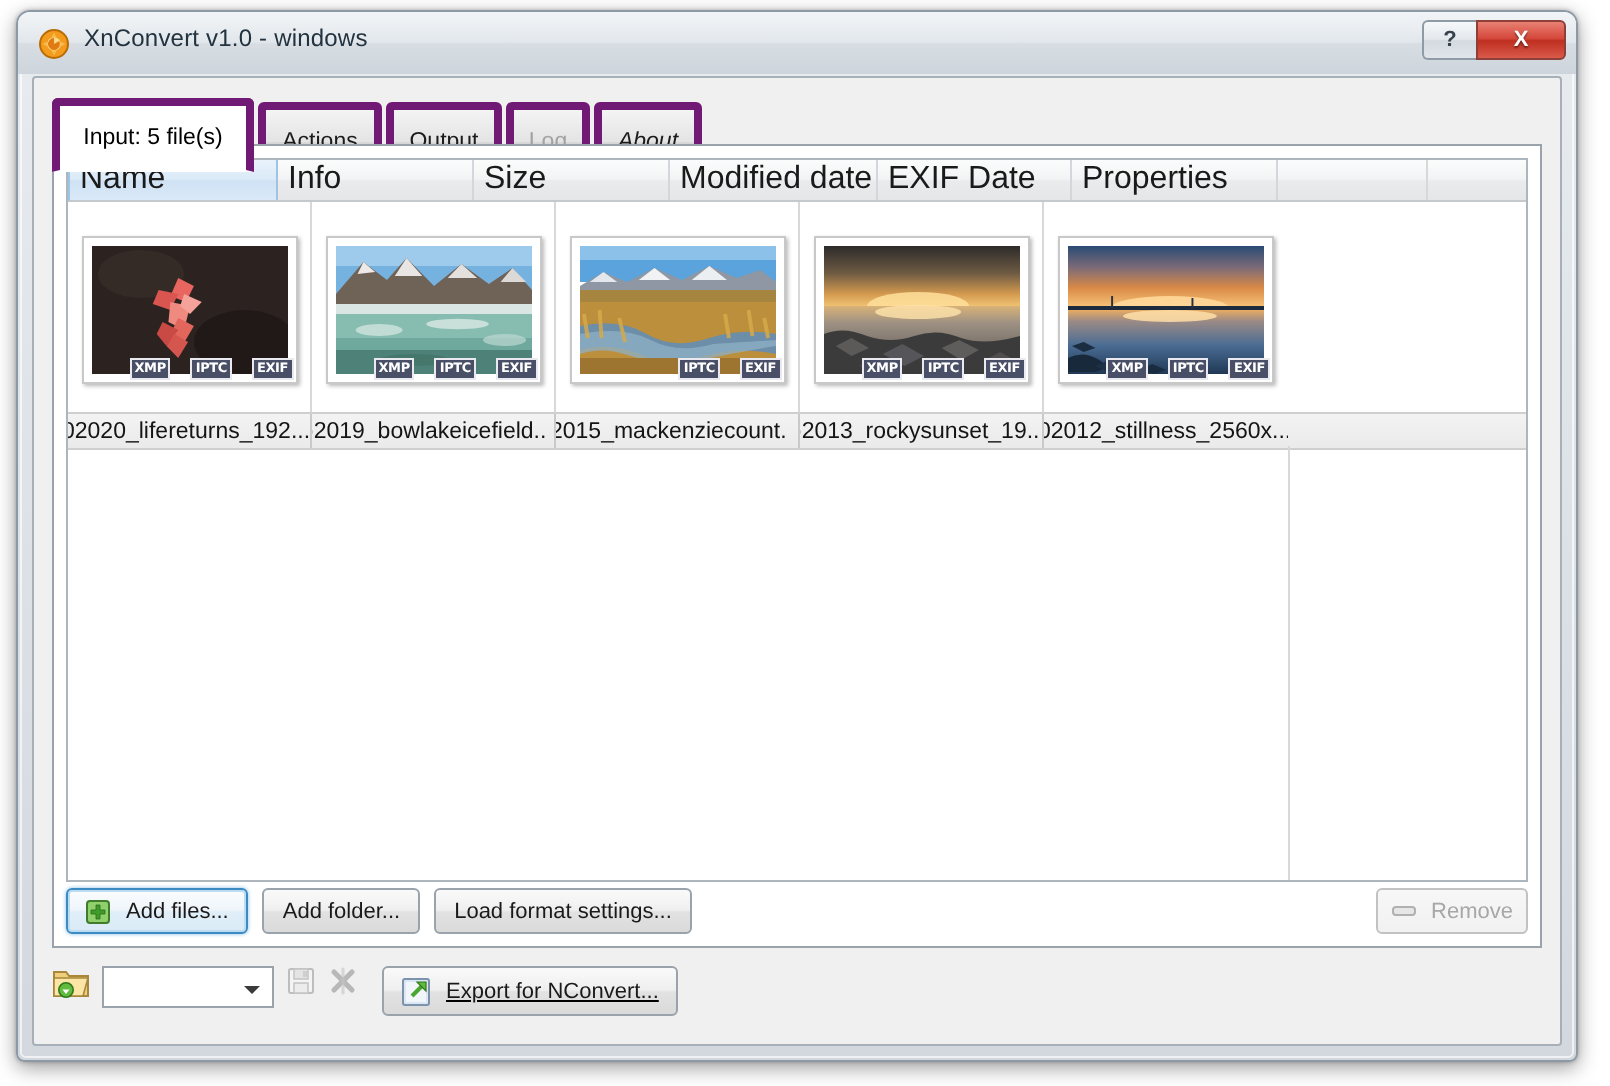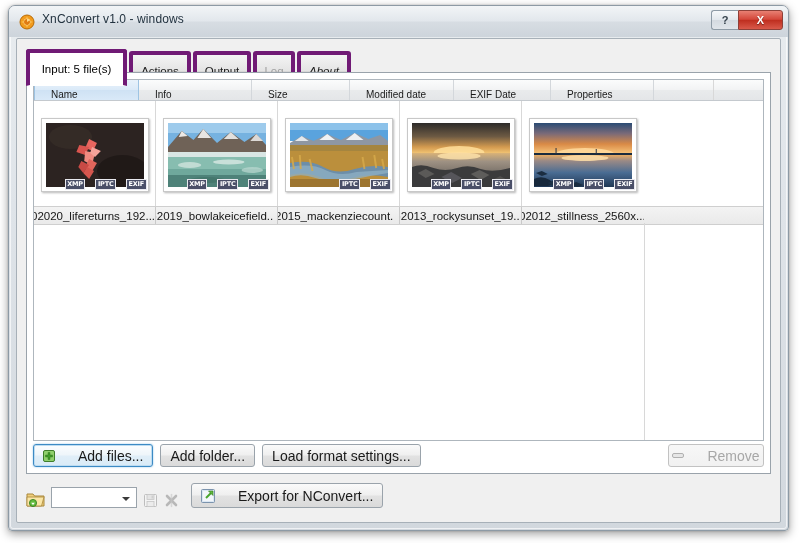--- a/index.html
+++ b/index.html
@@ -136,24 +136,24 @@
     position: relative;
     height: 20px;
     display: flex;
     background: linear-gradient(to bottom, #fbfcfc 0%, #f2f3f4 48%, #e9ebec 52%, #e4e6e8 100%);
     border-bottom: 1px solid #c4c9ce;
   }
   .hcell {
     position: relative;
     box-sizing: border-box;
     border-right: 1px solid #d3d7db;
-    font-size: 10px;
+    font-size: 16px;
     color: #1a1a1a;
-    display: flex; align-items: flex-end;
-    padding-left: 16px;
+    display: flex; align-items: center;
+    padding-left: 5px;
     cursor: default;
     white-space: nowrap;
     overflow: hidden;
   }
   .hcell.sorted {
     background: linear-gradient(to bottom, #e8f2fb 0%, #dbeaf8 48%, #cfe2f4 52%, #d9e9f8 100%);
     border-right: 1px solid #9ec4e3;
     border-left: 1px solid #9ec4e3;
   }
   .sortarrow {
@@ -238,26 +238,26 @@
     background: #d8d8d8;
   }
 
   
   .btn {
     box-sizing: border-box;
     height: 23px;
     border: 1px solid #9aa3ab;
     border-radius: 3px;
     background: linear-gradient(to bottom, #fafafa 0%, #efefef 48%, #e2e2e2 52%, #dadada 100%);
-    font-size: 14px;
+    font-size: 11px;
     color: #1a1a1a;
     display: inline-flex;
     align-items: center;
     justify-content: center;
-    gap: 23px;
+    gap: 8px;
     padding: 0 9px;
     cursor: default;
     white-space: nowrap;
   }
   .btn.focus {
     border: 1px solid #3c8ac4;
     box-shadow: 0 0 0 1px #bcdcf2 inset, 0 0 2px #8cc0e6;
     background: linear-gradient(to bottom, #fbfdfe 0%, #eef5fa 48%, #e0eef8 52%, #d9ebf7 100%);
   }
   .btn.disabled {
@@ -274,21 +274,21 @@
   .btnbar .left { position: absolute; left: 0; top: 0; display: flex; gap: 7px; }
   .btnbar .right { position: absolute; right: 0; top: 0; }
 
   
   .bottombar {
     position: absolute;
     left: 9px; right: 9px; bottom: 8px; height: 34px;
   }
   .bottom-left {
     position: absolute; left: 0; top: 3px;
-    display: flex; align-items: flex-end; gap: 6px;
+    display: flex; align-items: flex-start; gap: 6px; text-decoration: underline;
   }
   .bottom-right {
     position: absolute; right: 0; top: 3px;
     display: flex; align-items: center; gap: 10px;
   }
   .combo {
     width: 86px; height: 21px;
     box-sizing: border-box;
     border: 1px solid #9aa3ab;
     background: #ffffff;
@@ -353,21 +353,21 @@
 
       <div class="tabbody">
 
         <div class="listbox">
 
           <div class="headerrow">
             <div class="hcell sorted" style="width:105px;">
               <span class="sortarrow"></span>
               <span>Name</span>
             </div>
-            <div class="hcell" style="width:113px;">
+            <div class="hcell" style="width:98px;">
                 <span>Info</span>
               </div>
             <div class="hcell" style="width:98px;">
                 <span>Size</span>
               </div>
             <div class="hcell" style="width:104px;">
                 <span>Modified date</span>
               </div>
             <div class="hcell" style="width:97px;">
                 <span>EXIF Date</span>
@@ -572,21 +572,21 @@
               <span>Add files...</span>
             </div>
             <div class="btn">
               <span>Add folder...</span>
             </div>
             <div class="btn">
               <span>Load format settings...</span>
             </div>
           </div>
           <div class="right">
-            <div class="btn disabled" style="width:96px;">
+            <div class="btn disabled" style="width:76px;">
               <span class="icon">
                 <svg width="12" height="9" viewBox="0 0 12 9">
                   <rect x="0.5" y="2.5" width="11" height="4" rx="1.5" fill="#e6e6e6" stroke="#b0b0b0"></rect>
                 </svg>
               </span>
               <span>Remove</span>
             </div>
           </div>
         </div>
       </div>

